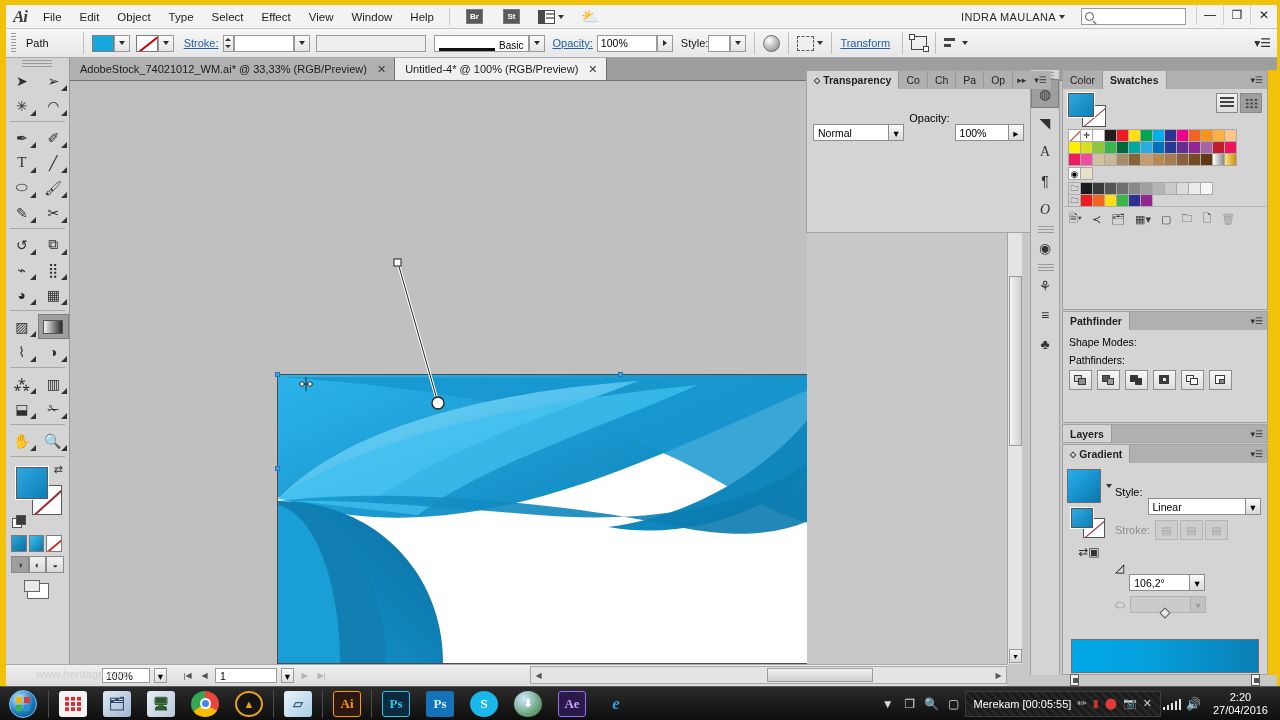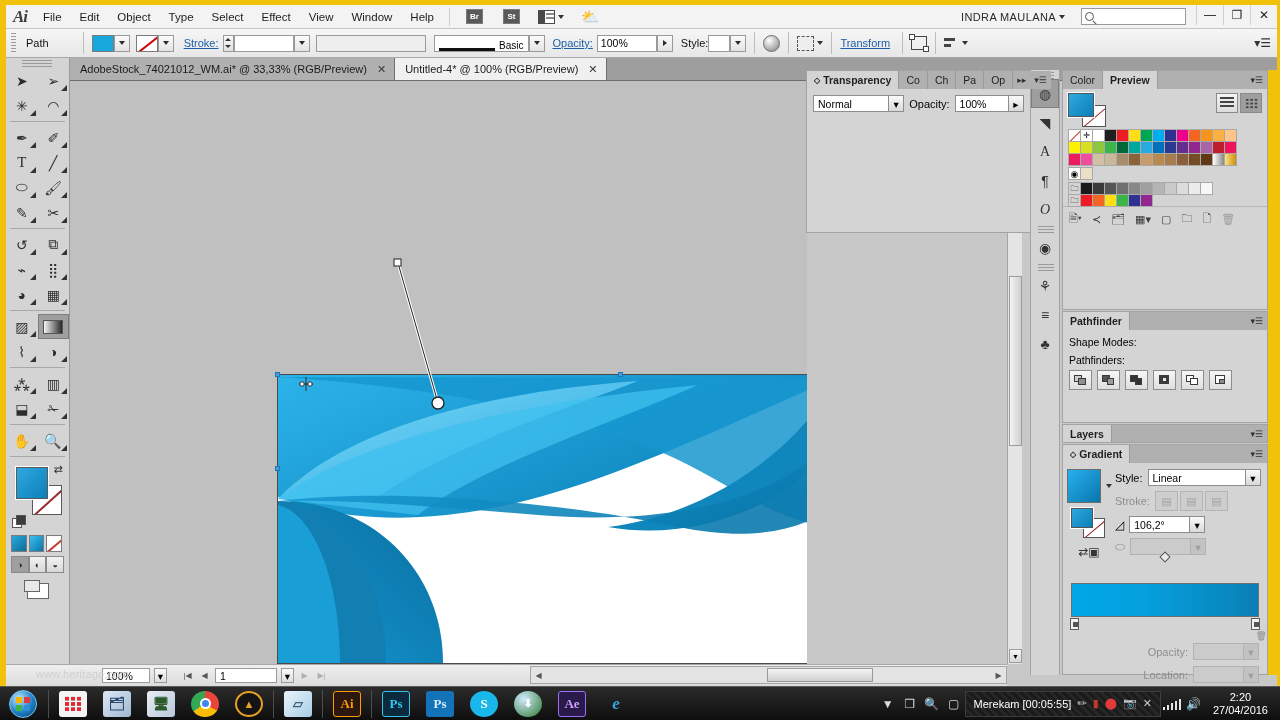--- a/index.html
+++ b/index.html
@@ -182,21 +182,21 @@
   
   .panel{position:absolute;background:#d4d4d4;border:1px solid #a3a3a3;}
   .panel-tabs{display:flex;height:18px;background:#b9b9b9;align-items:stretch;}
   .ptab{display:flex;align-items:center;padding:0 7px;font-size:10.5px;color:#1f1f1f;background:#b0b0b0;border-right:1px solid #9a9a9a;}
   .ptab.active{background:#d4d4d4;font-weight:bold;}
   .ptab .diamond{margin-right:3px;font-size:8px;}
   .ptab-fill{flex:1;background:#b0b0b0;}
   .pmenu{display:flex;align-items:center;padding:0 4px;font-size:9px;color:#2f2f2f;background:#b0b0b0;}
   .pbody{padding:6px;}
   .row{display:flex;align-items:center;gap:5px;margin-bottom:6px;}
-  .sel-combo{height:17px;border:1px solid #8d8d8d;background:#fff;display:flex;align-items:center;justify-content:space-between;padding:0 0 0 4px;font-size:10.5px;}
+  .sel-combo{height:17px;border:1px solid #8d8d8d;background:#fff;display:flex;align-items:center;justify-content:space-between;padding:0 0 0 4px;font-size:10.5px;margin-top:29px;}
   .sel-combo .arr{width:15px;height:15px;background:linear-gradient(#fafafa,#d9d9d9);border-left:1px solid #8d8d8d;display:flex;align-items:center;justify-content:center;}
   .btn{height:18px;border:1px solid #8b8b8b;background:linear-gradient(#fbfbfb,#dcdcdc);font-size:10.5px;display:flex;align-items:center;justify-content:center;color:#1a1a1a;}
   .thumbbox{width:58px;height:52px;border:1px solid #7e7e7e;background:#fff;position:relative;overflow:hidden;}
   .maskbox{width:58px;height:52px;border:1px solid #7e7e7e;background:#d4d4d4;display:flex;align-items:center;justify-content:center;}
   .nosign{width:30px;height:30px;border:4px solid #5a5a5a;border-radius:50%;position:relative;}
   .nosign::after{content:"";position:absolute;left:-4px;top:11px;width:30px;height:4px;background:#5a5a5a;transform:rotate(-45deg);}
   .cbrow{display:flex;align-items:center;gap:4px;font-size:10.5px;margin-bottom:3px;}
   .cbox{width:10px;height:10px;border:1px solid #7d7d7d;background:#fafafa;}
   .dim{color:#8e8e8e;}
 
@@ -569,21 +569,21 @@
           <span>100%</span>
           <span class="arr">▸</span>
         </div>
       </div>
     </div>
   </div>
 
   <div class="panel" style="left:1062px;top:70px;width:206px;height:240px">
     <div class="panel-tabs">
       <div class="ptab">Color</div>
-      <div class="ptab active">Preview</div>
+      <div class="ptab active">Swatches</div>
       <div class="ptab-fill"></div>
       <div class="pmenu">▾☰</div>
     </div>
     <div class="swtop">
       <div class="curcolor">
         <div class="cc-stroke"></div>
         <div class="cc-fill"></div>
       </div>
       <div class="viewbtns">
         <div class="vb">

